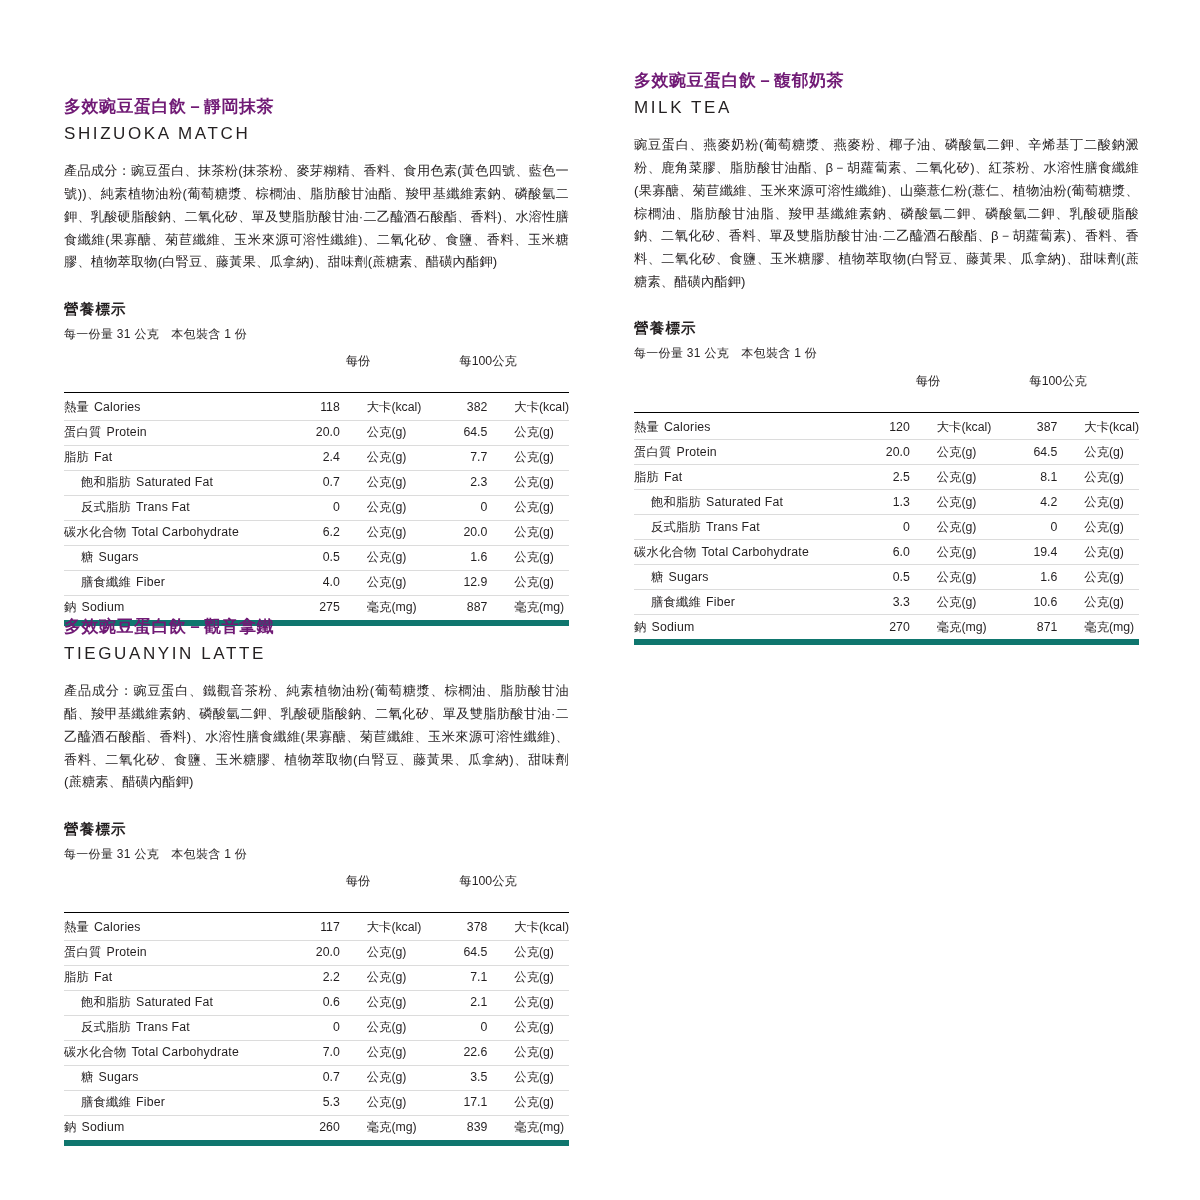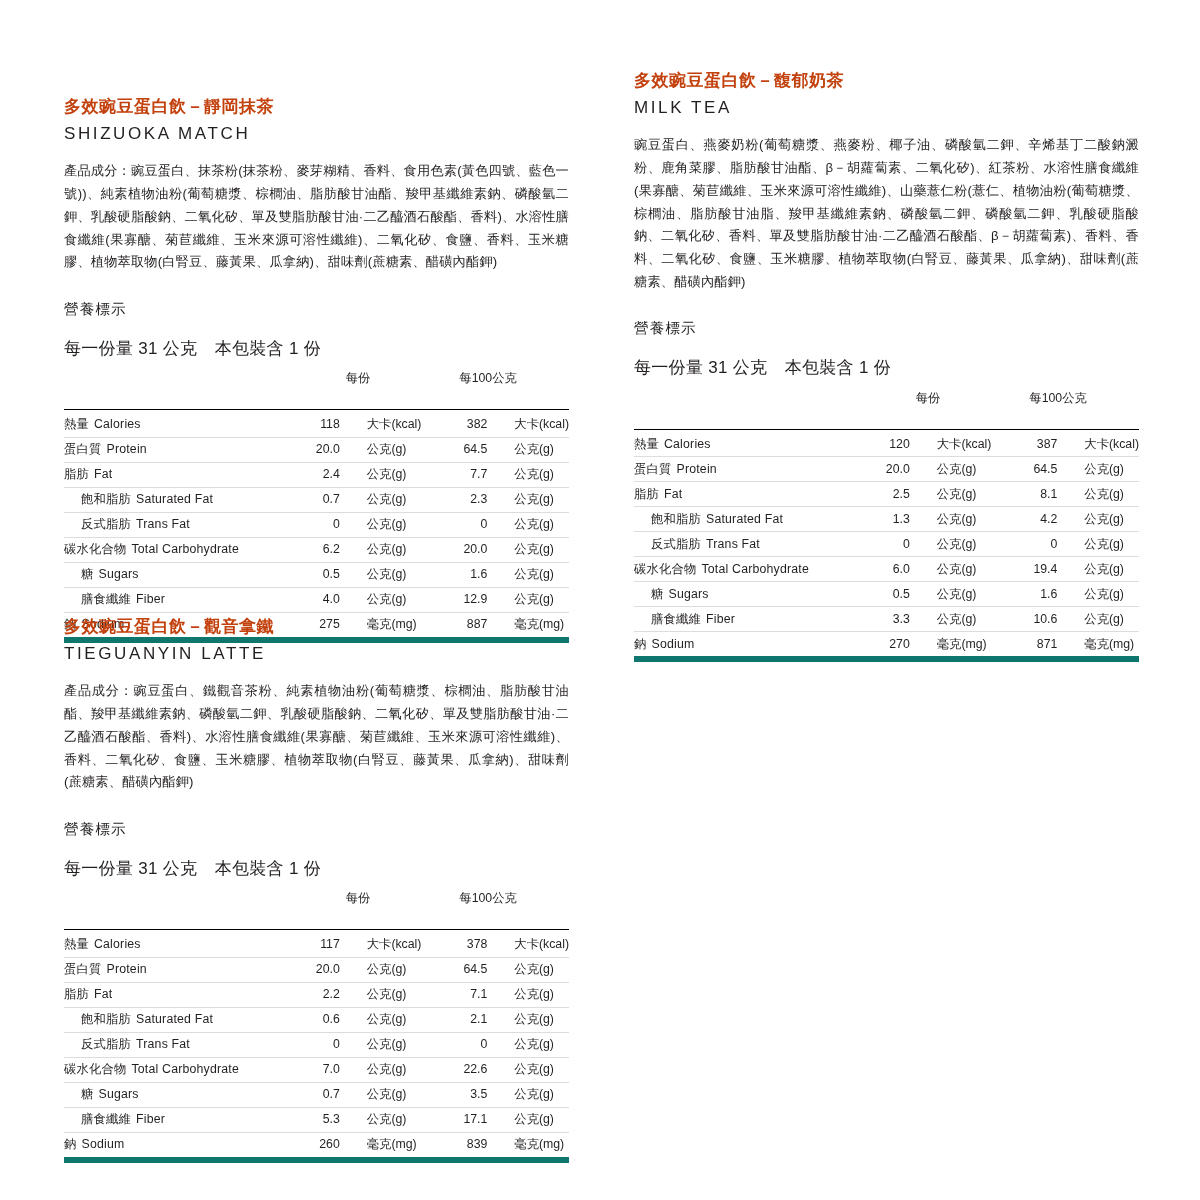--- a/index.html
+++ b/index.html
@@ -26,21 +26,21 @@
   }
   #panel-matcha { left: 64px; top: 96px; }
   #panel-milktea { left: 634px; top: 70px; }
   #panel-tieguanyin { left: 64px; top: 616px; }
 
   .prod-title-cn {
     font-size: 17px;
     font-weight: bold;
     letter-spacing: 0.5px;
     line-height: 1.35;
-    color: #c2410c;
+    color: #701a75;
     margin: 0;
   }
   .prod-title-en {
     font-size: 17px;
     font-weight: normal;
     letter-spacing: 2.6px;
     line-height: 1.5;
     color: #231f20;
     margin: 2px 0 0 0;
   }
@@ -50,27 +50,27 @@
     font-size: 13.2px;
     line-height: 1.72;
     letter-spacing: 0.2px;
     text-align: justify;
     color: #231f20;
   }
 
   .nutrition-heading {
     margin-top: 26px;
     font-size: 14.5px;
-    font-weight: normal;
+    font-weight: bold;
     letter-spacing: 1.2px;
     color: #231f20;
   }
   .serving-line {
-    margin-top: 18px;
-    font-size: 17px;
+    margin-top: 7px;
+    font-size: 12px;
     letter-spacing: 0.3px;
     color: #231f20;
     padding-bottom: 7px;
   }
 
   table.nutri {
     width: 100%;
     border-collapse: collapse;
     font-size: 12.3px;
     color: #231f20;

